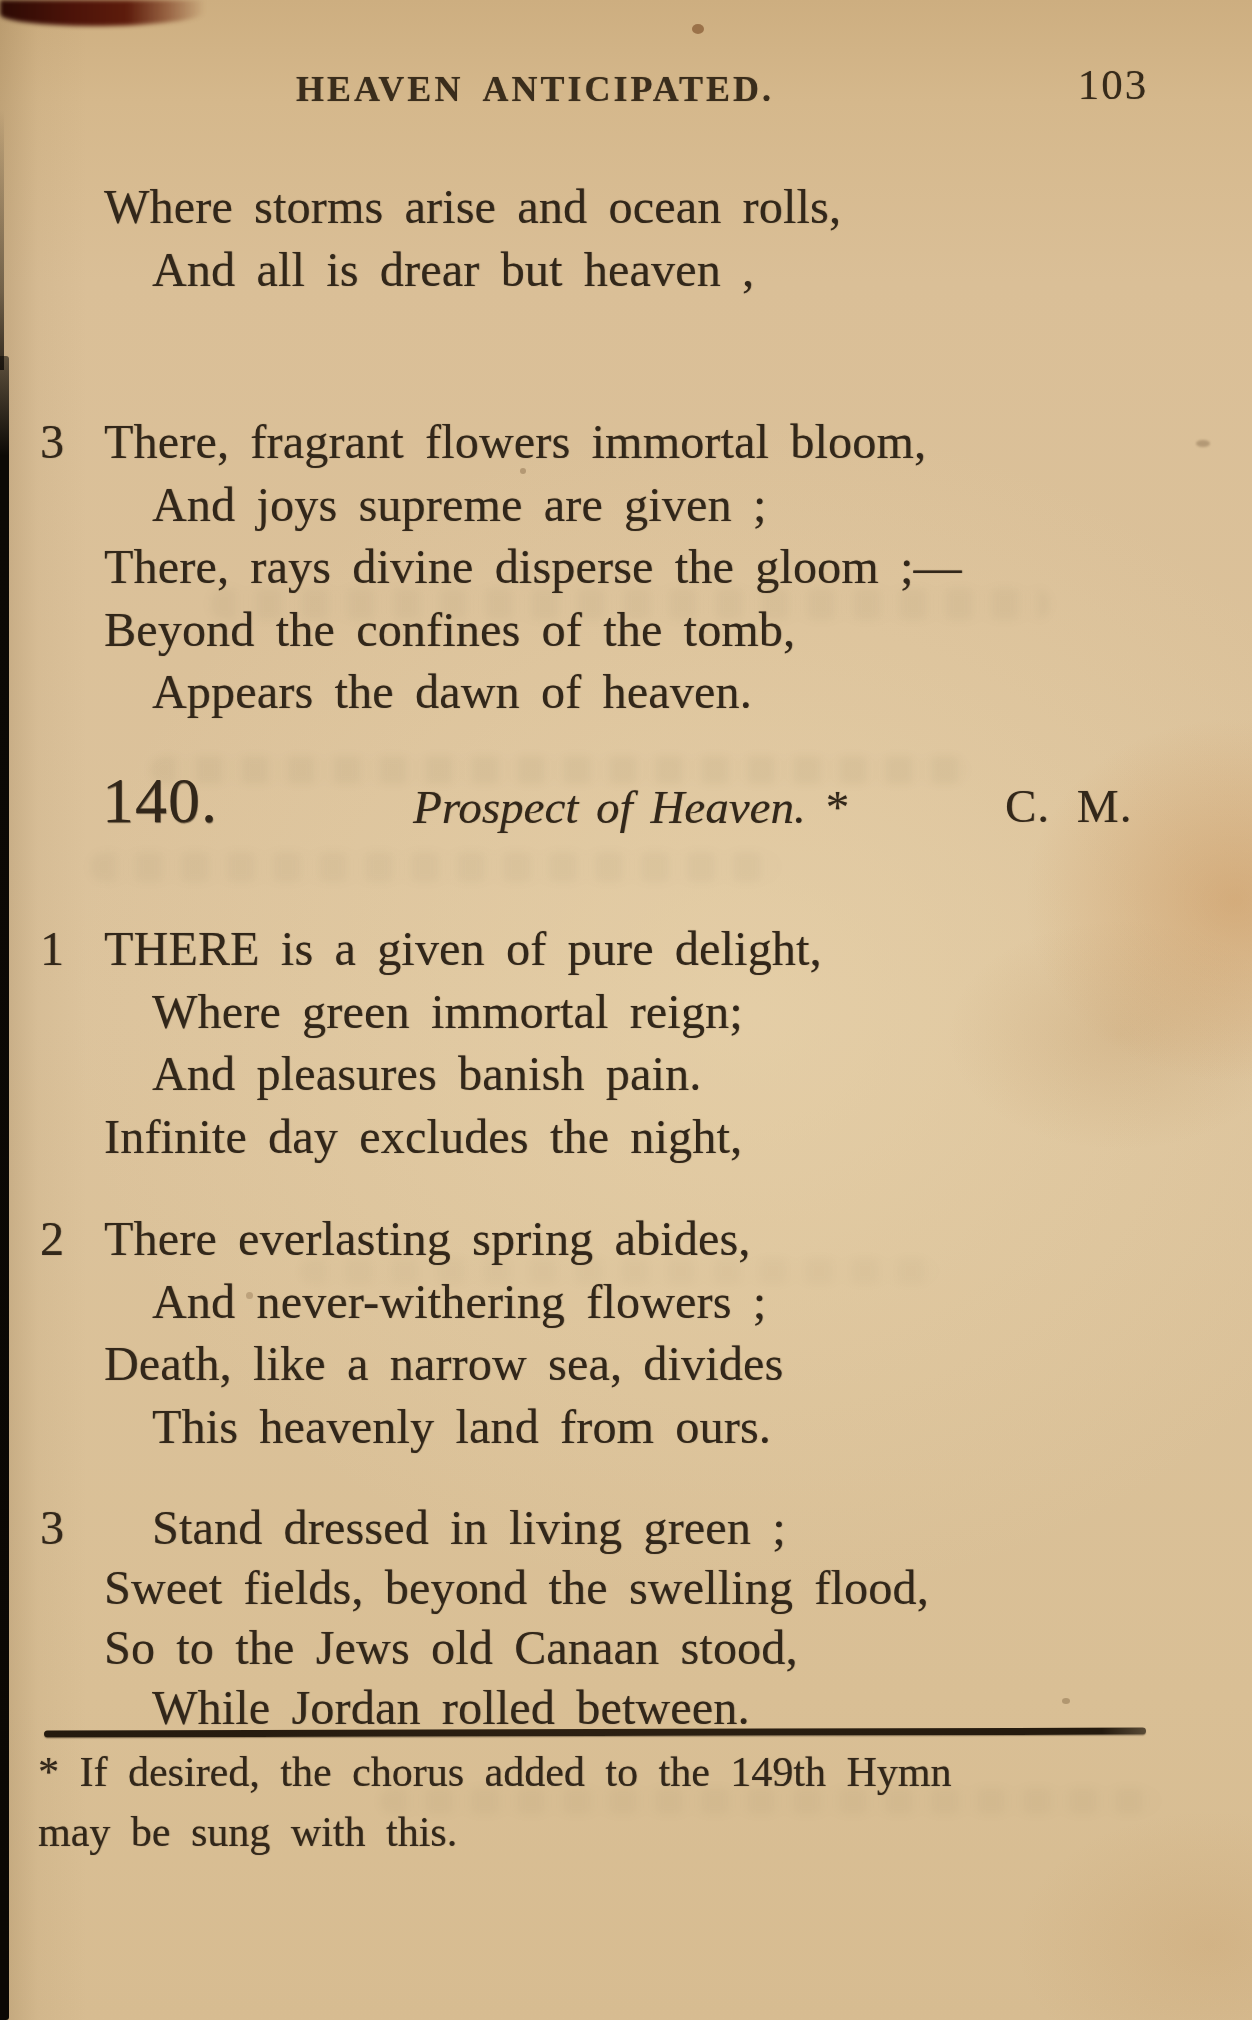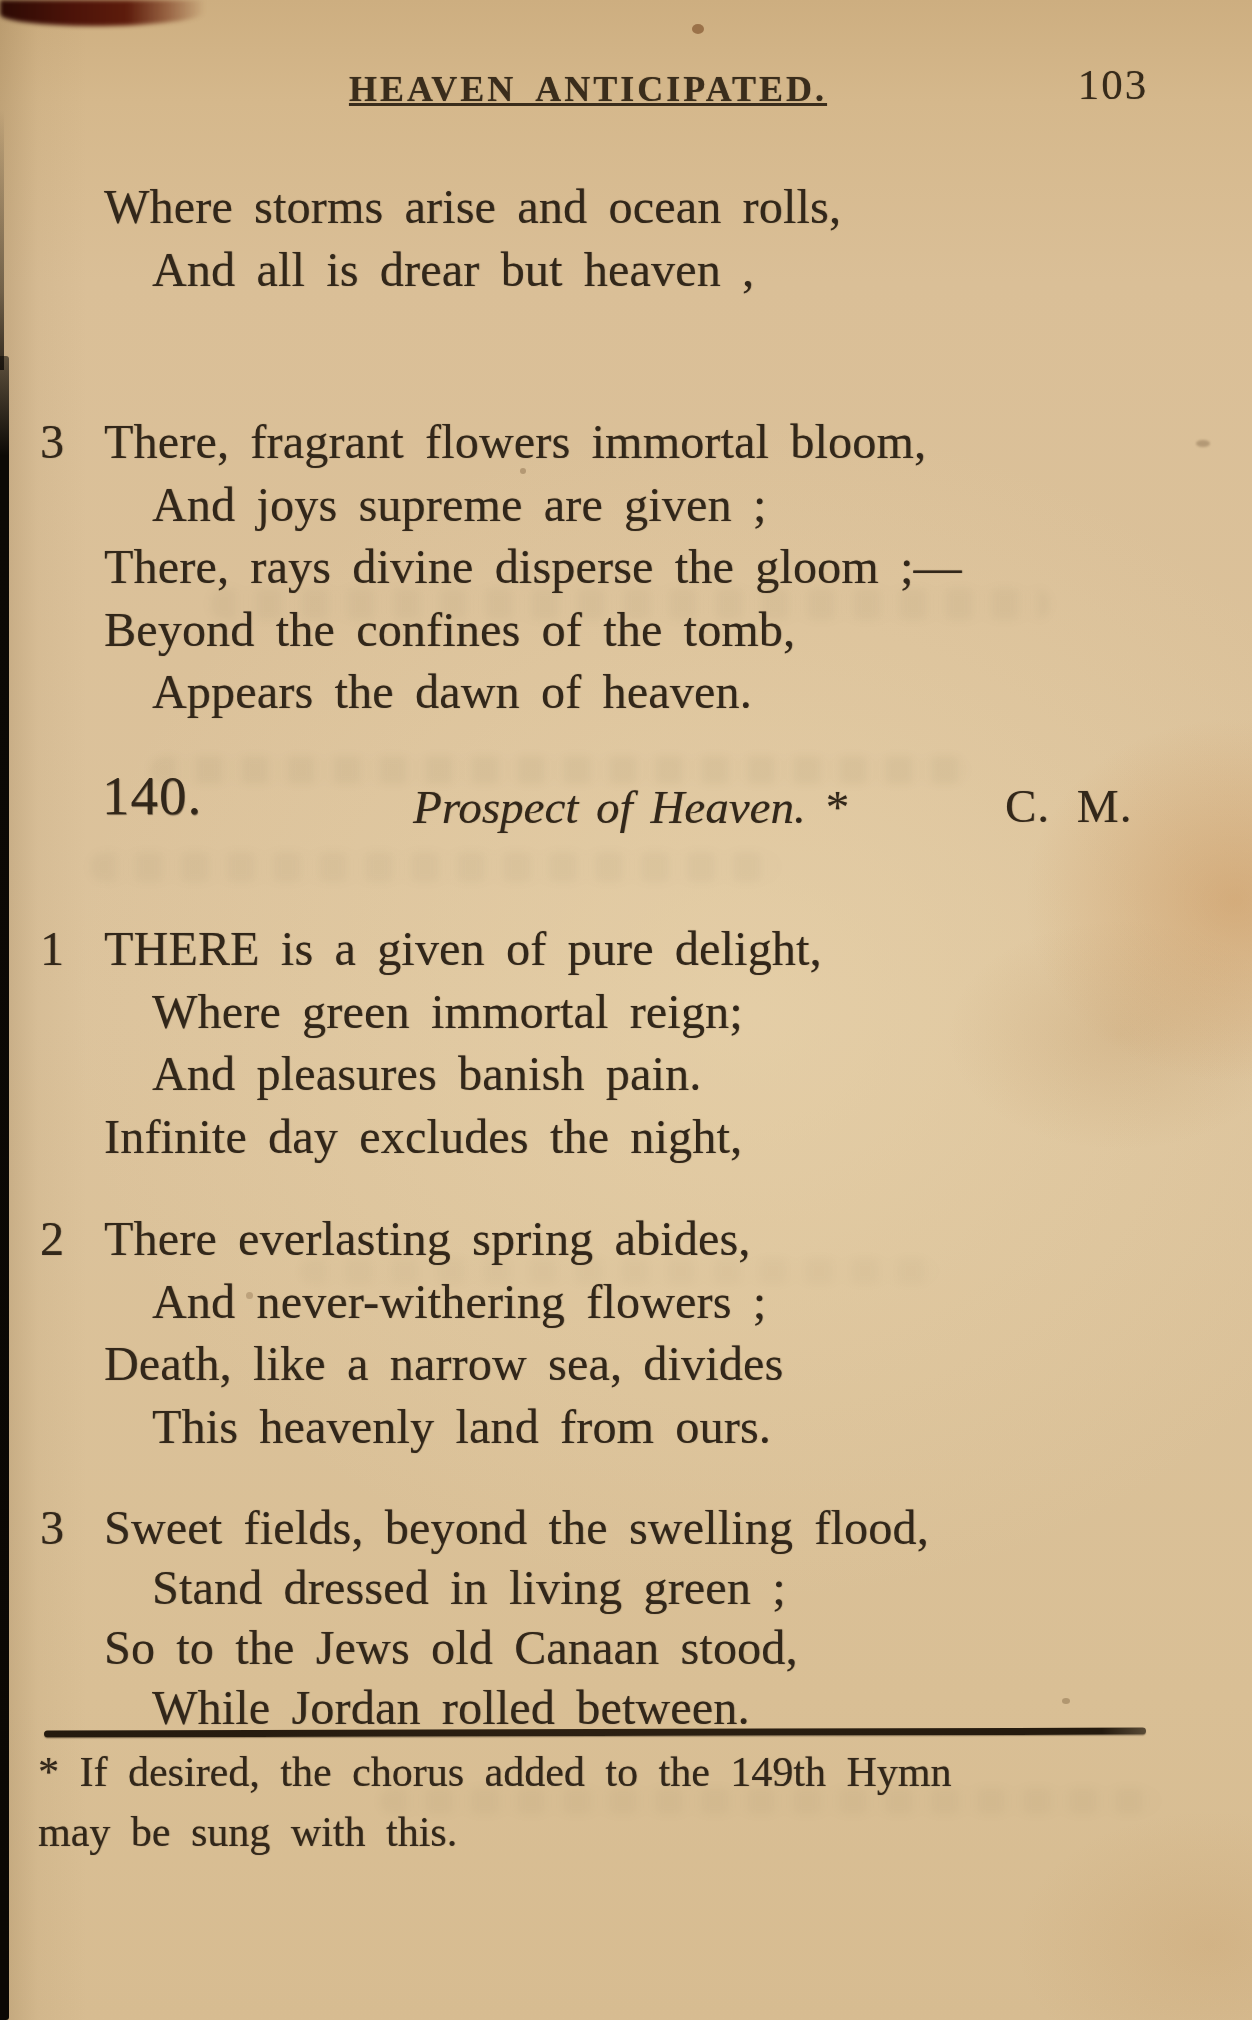--- a/index.html
+++ b/index.html
@@ -48,24 +48,23 @@
   }
   .bleed.b1{left:210px;top:588px;width:840px;height:32px;}
   .bleed.b2{left:150px;top:756px;width:820px;height:28px;opacity:0.65;}
   .bleed.b3{left:90px;top:852px;width:690px;height:30px;}
   .bleed.b4{left:300px;top:1258px;width:640px;height:26px;opacity:0.4;}
   .bleed.b5{left:380px;top:1788px;width:780px;height:26px;opacity:0.5;}
 
   
   .running-header-title{
     position:absolute;left:296px;top:68px;width:584px;
-    text-align:center;font-weight:bold;font-size:36px;
+    text-align:left;font-weight:bold;font-size:36px;
     letter-spacing:3px;word-spacing:9px;color:#3a2d1c;
     text-shadow:0 0 1px rgba(58,45,28,0.6);
-    text-decoration:underline;
   }
   .page-number{
     position:absolute;left:1062px;top:60px;width:102px;
     text-align:center;font-size:43px;letter-spacing:2px;color:#362a1a;
     text-shadow:0 0 1px rgba(58,45,28,0.5);
   }
   .stanza{
     position:absolute;left:104px;width:1090px;
     font-size:48px;line-height:62.5px;
     letter-spacing:0.2px;word-spacing:9px;
@@ -73,21 +72,21 @@
     white-space:nowrap;
   }
   .stanza .vnum{position:absolute;left:-64px;top:0;width:56px;}
   .stanza .line.ind{margin-left:48px;}
   #stanza-cont{top:176px;}
   #stanza-prev3{top:411px;}
   #verse-1{top:918px;}
   #verse-2{top:1208px;}
   #verse-3{top:1498px;line-height:60px;}
   .hymn-number{
-    position:absolute;left:102px;top:764px;font-size:55px;letter-spacing:1px;
+    position:absolute;left:102px;top:764px;font-size:64px;letter-spacing:1px;
     text-shadow:0.5px 0.5px 1px rgba(45,34,20,0.6);
   }
   .hymn-title{
     position:absolute;left:360px;top:780px;width:540px;text-align:center;
     font-style:italic;font-size:47px;word-spacing:6px;
     text-shadow:0.4px 0.4px 1px rgba(45,34,20,0.5);
   }
   .hymn-meter{
     position:absolute;left:1005px;top:779px;font-size:47px;word-spacing:14px;letter-spacing:1px;
     text-shadow:0.4px 0.4px 1px rgba(45,34,20,0.5);
@@ -156,22 +155,22 @@
   <div class="stanza" id="verse-2">
     <span class="vnum">2</span>
     <div class="line">There everlasting spring abides,</div>
     <div class="line ind">And never-withering flowers ;</div>
     <div class="line">Death, like a narrow sea, divides</div>
     <div class="line ind">This heavenly land from ours.</div>
   </div>
 
   <div class="stanza" id="verse-3">
     <span class="vnum">3</span>
+    <div class="line ind">Stand dressed in living green ;</div>
     <div class="line">Sweet fields, beyond the swelling flood,</div>
-    <div class="line ind">Stand dressed in living green ;</div>
     <div class="line">So to the Jews old Canaan stood,</div>
     <div class="line ind">While Jordan rolled between.</div>
   </div>
 
   <div class="rule"></div>
   <div class="footnote">
     <div class="line">* If desired, the chorus added to the 149th Hymn</div>
     <div class="line">may be sung with this.</div>
   </div>
 

